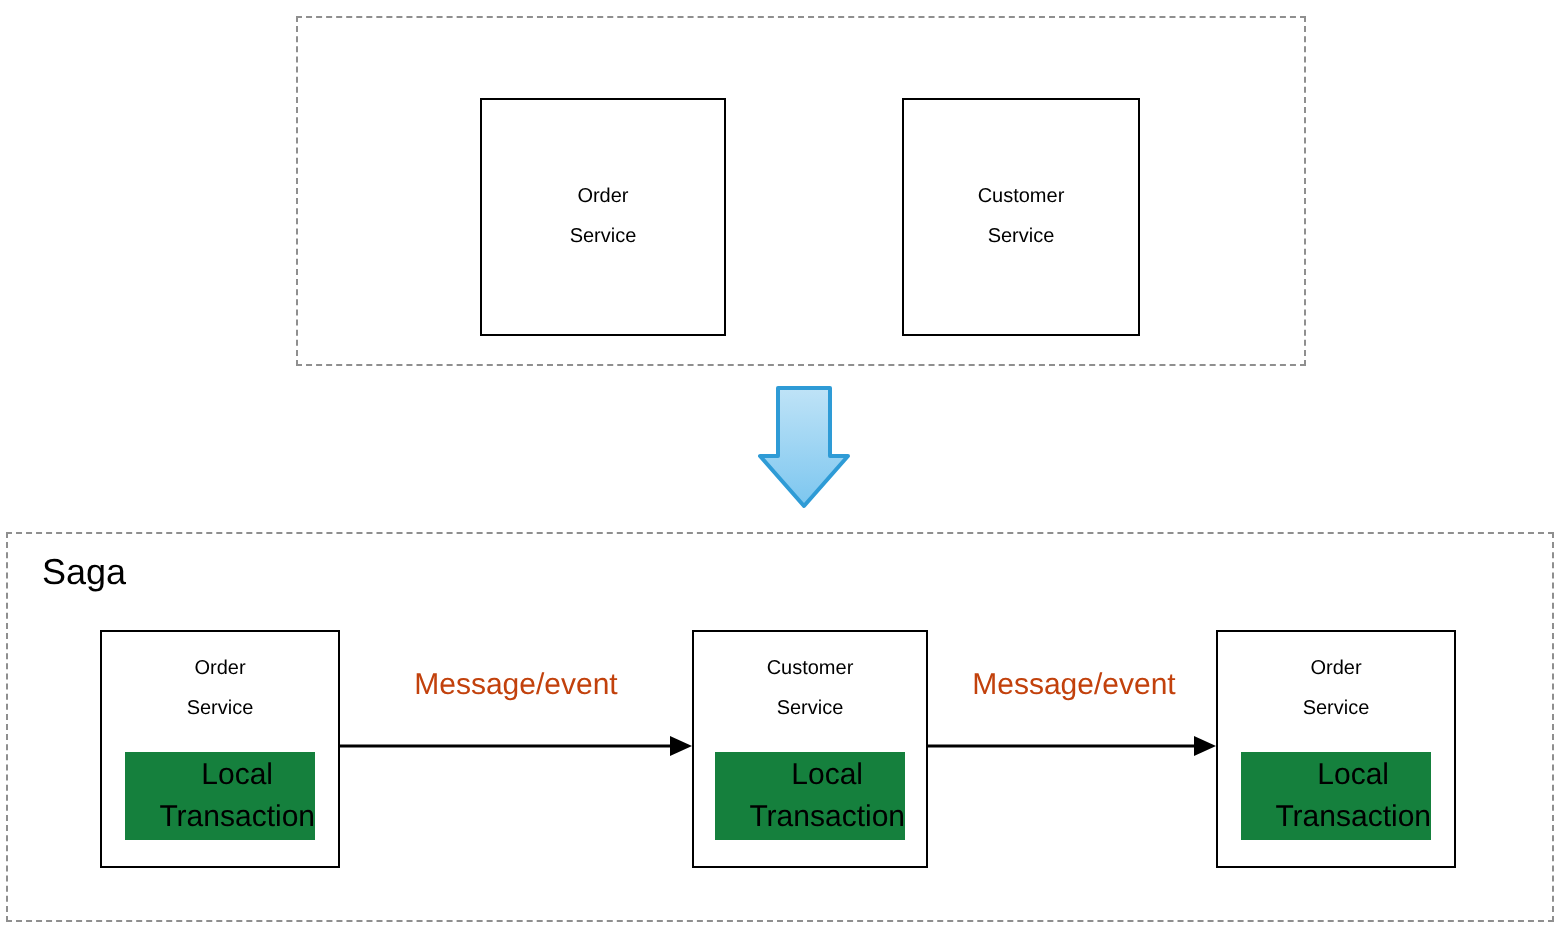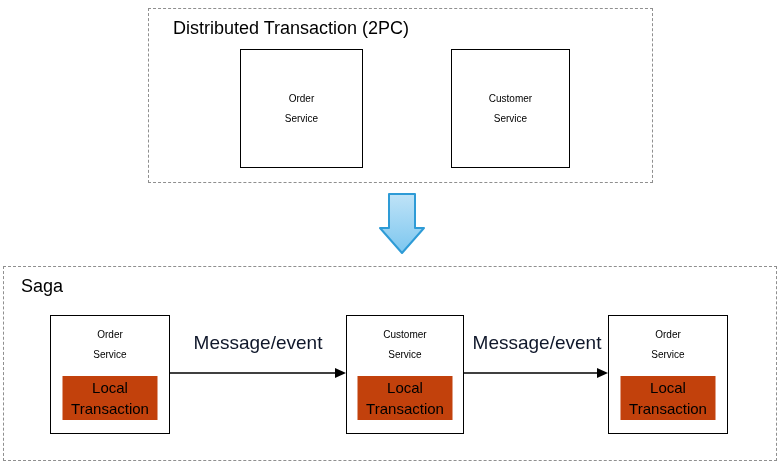--- a/index.html
+++ b/index.html
@@ -38,45 +38,44 @@
   #pc-customer { left:302px; top:40px; width:119px; height:119px; }
 
   
   .saga-node { padding-top:9px; }
   #saga-node-0 { left:46px;  top:48px; width:120px; height:119px; }
   #saga-node-1 { left:342px; top:48px; width:118px; height:119px; }
   #saga-node-2 { left:604px; top:48px; width:120px; height:119px; }
 
   .local-tx {
     position:absolute; left:50%; bottom:13px; transform:translateX(-50%);
-    width:95px; height:44px; background:#c2410c;
-    display:flex; align-items:center; justify-content:center;
+    width:95px; height:44px; background:#15803d;
+    display:flex; align-items:center; justify-content:flex-end;
   }
   .local-tx-label {
     white-space:pre-line; font-size:15px; line-height:21px; color:#000;
   }
 
   #down-arrow { position:absolute; left:379px; top:193px; }
 
   #connectors { position:absolute; left:0; top:0; pointer-events:none; }
 
   .message-label {
     position:absolute; top:66px; width:160px; text-align:center;
-    font-size:19px; line-height:20px; color:#0f172a; white-space:nowrap;
+    font-size:15px; line-height:20px; color:#c2410c; white-space:nowrap;
   }
   #message-label-0 { left:174px; }
   #message-label-1 { left:453px; }
 </style>
 </head>
 <body>
 
 <div id="canvas">
 
   <section class="dashed-group" id="group-2pc">
-    <div class="group-title">Distributed Transaction (2PC)</div>
 
     <div class="node centered" id="pc-order">
       <span class="node-label">Order
 Service</span>
     </div>
 
     <div class="node centered" id="pc-customer">
       <span class="node-label">Customer
 Service</span>
     </div>

